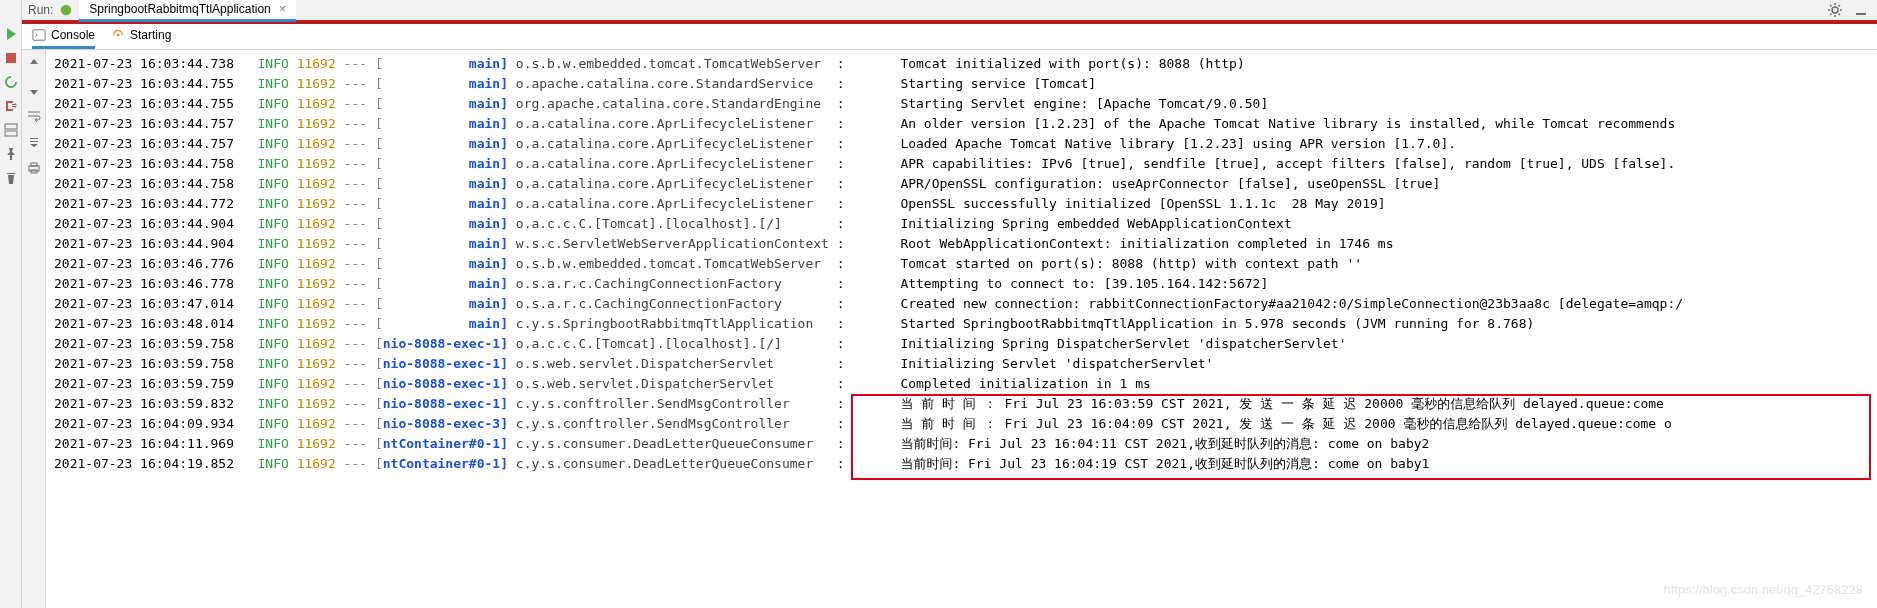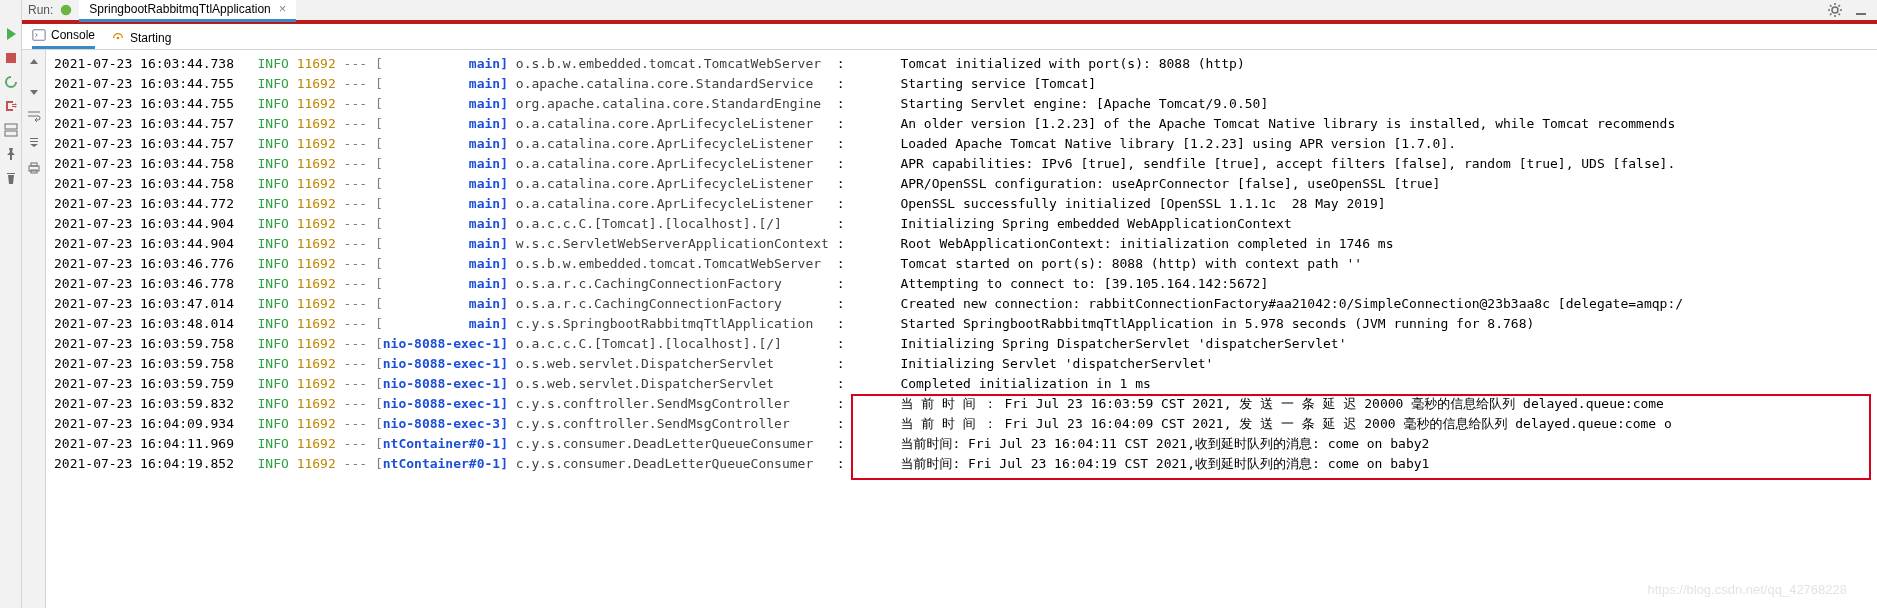--- a/index.html
+++ b/index.html
@@ -49,21 +49,21 @@
       display: flex;
       align-items: center;
       gap: 4px;
     }
     .tab .close { color:#888; font-size:13px; margin-left:4px; }
     .tab-bar .right-icons { position:absolute; right:8px; display:flex; gap:10px;}
     .panel-tabs {
       height: 26px;
       border-bottom: 1px solid #d4d4d4;
       display: flex;
-      align-items: flex-end;
+      align-items: flex-start;
       gap: 16px;
       padding-left: 10px;
       background:#fff;
     }
     .panel-tab {
       display:flex; align-items:center; gap:5px; font-size:12px; color:#000;
       padding: 4px 0; cursor:pointer;
     }
     .panel-tab.active { border-bottom: 3px solid #3b88c3; }
     .panel-tab .ptab-icon { width:14px; height:14px; color:#668;}
@@ -96,21 +96,21 @@
     .highlight-box {
       position: absolute;
       border: 2px solid #d9001b;
       pointer-events: none;
       left: 805px;
       top: 344px;
       width: 1020px;
       height: 86px;
     }
     .watermark {
-      position:absolute; right:30px; bottom:8px; color:#e3e3e3; font-size:13px; font-family:Arial;
+      position:absolute; right:14px; bottom:8px; color:#e3e3e3; font-size:13px; font-family:Arial;
     }
   </style>
 </head>
 <body>
 
 <div class="left-toolbar">
   <div class="tb-icon">
       <svg viewBox="0 0 16 16">
         <path fill="#4caf50" d="M4 2v12l9-6z"></path>
       </svg>

